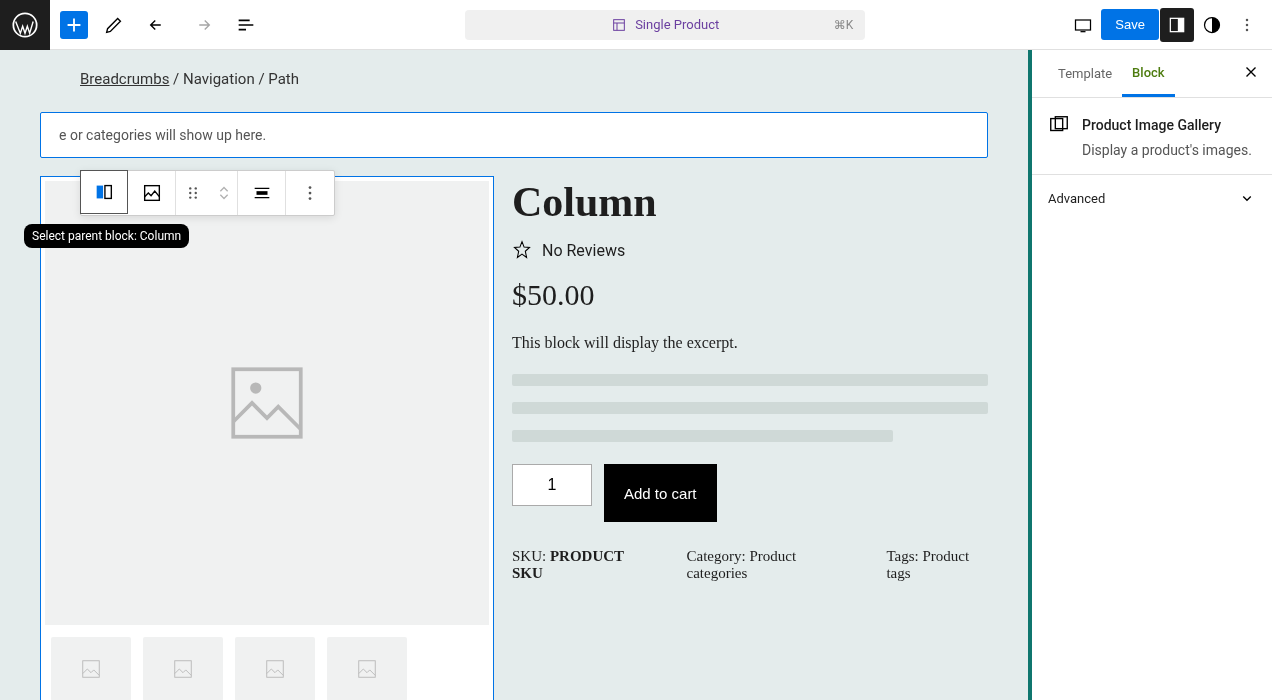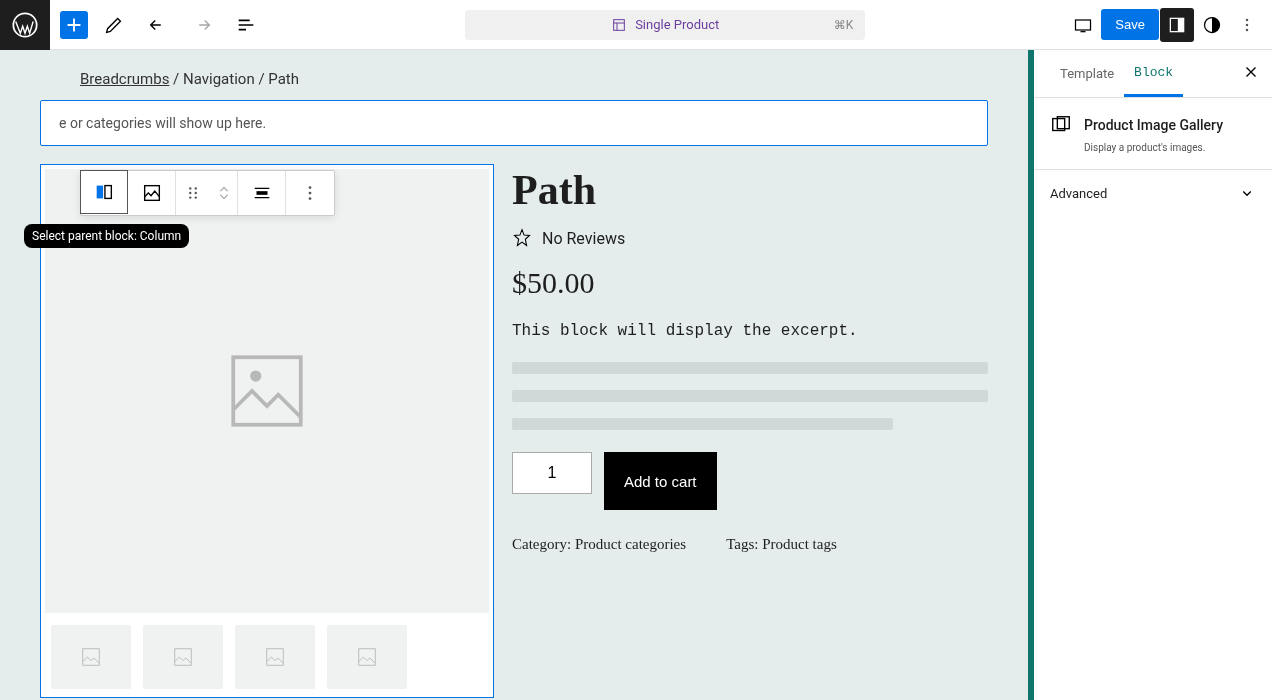--- a/index.html
+++ b/index.html
@@ -23,39 +23,39 @@
 
 .topbar-right { display: flex; align-items: center; gap: 1px; }
 .save-btn { background: #0073e6; color: #fff; border: none; padding: 8px 14px; border-radius: 3px; font-size: 13px; cursor: pointer; }
 .sq-btn { width: 34px; height: 34px; display: flex; align-items: center; justify-content: center; border: none; background: transparent; cursor: pointer; border-radius: 3px; }
 .sq-btn.dark { background: #1e1e1e; color: #fff; }
 .sq-btn svg { width: 20px; height: 20px; }
 
 
 .main { flex: 1; display: flex; overflow: hidden; }
 .canvas { flex: 1; background: #e4ecec; padding: 20px 40px; overflow: hidden; position: relative; }
-.breadcrumbs { font-size: 15px; color: #333; margin-bottom: 12px; padding-left: 40px; }
+.breadcrumbs { font-size: 15px; color: #333; margin-bottom: 24px; padding-left: 40px; }
 .breadcrumbs .bc-first { text-decoration: underline; }
 
 .notice-block { border: 1.5px solid #0073e6; background: #fff; border-radius: 2px; padding: 14px 18px; font-size: 14px; color: #555; margin-bottom: 18px; }
 
 .columns { display: flex; gap: 18px; }
 .img-col { width: 454px; border: 1.5px solid #0073e6; background: #fff; position: relative; }
 .img-main { height: 444px; background: #f0f1f1; display: flex; align-items: center; justify-content: center; margin: 4px; }
 .img-main svg { width: 90px; height: 90px; color: #b8b8b8; }
 .thumbs { display: flex; gap: 12px; padding: 8px 10px; }
 .thumb { width: 80px; height: 64px; background: #f0f1f1; display: flex; align-items: center; justify-content: center; border-radius: 2px; }
 .thumb svg { width: 22px; height: 22px; color: #b8b8b8; }
 
 .details-col { flex: 1; padding-top: 2px; }
 .ptitle { font-size: 42px; font-weight: 700; font-family: Georgia, serif; margin-bottom: 14px; }
 .reviews { display: flex; align-items: center; gap: 10px; font-size: 16px; margin-bottom: 18px; }
 .reviews svg { width: 20px; height: 20px; }
 .price { font-size: 30px; font-family: Georgia, serif; margin-bottom: 22px; }
-.excerpt { font-size: 16px; margin-bottom: 22px; font-family: Liberation Mono, monospace; }
+.excerpt { font-size: 16px; margin-bottom: 22px; font-family: Liberation Serif, serif; }
 .skel { display: flex; flex-direction: column; gap: 16px; margin-bottom: 22px; }
 .skel-line { height: 12px; background: #cfd9d7; border-radius: 2px; }
 .skel-line.short { width: 80%; }
 .cart-row { display: flex; gap: 12px; margin-bottom: 26px; }
 .qty { width: 80px; height: 42px; border: 1px solid #aaa; background: #fff; text-align: center; font-size: 16px; }
 .addcart { background: #000; color: #fff; border: none; padding: 0 20px; height: 58px; font-size: 15px; cursor: pointer; }
 .meta { display: flex; gap: 40px; font-size: 15px; font-family: Georgia, serif; }
 .meta .sku-val { font-weight: 700; }
 
 
@@ -64,30 +64,30 @@
 .tb-cell:first-child { border: 1px solid #555; margin: -1px 0 -1px -1px; }
 .tb-cell:last-child { border-right: none; }
 .tb-cell svg { width: 22px; height: 22px; }
 .tb-cell.noborder { border-right: none; width: 34px; }
 .tb-cell.colicon svg rect.left { fill: #0073e6; }
 
 
 .tooltip { position: absolute; top: 174px; left: 24px; background: #000; color: #fff; font-size: 12px; padding: 5px 8px; border-radius: 8px; }
 
 
-.sidebar { width: 244px; border-left: 6px solid #0f766e; background: #fff; display: flex; flex-direction: column; }
+.sidebar { width: 244px; border-left: 4px solid #0f766e; background: #fff; display: flex; flex-direction: column; }
 .side-tabs { display: flex; align-items: center; border-bottom: 1px solid #e0e0e0; height: 48px; padding: 0 16px; position: relative; }
 .tab { padding: 0 10px; height: 100%; display: flex; align-items: center; cursor: pointer; font-size: 13px; color: #666; }
-.tab.active { color: #0f766e; border-bottom: 3px solid #0073e6; font-weight: 500; font-family: Liberation Mono, monospace; }
+.tab.active { color: #4d7c0f; border-bottom: 3px solid #0073e6; font-weight: 500; }
 .tab-close { position: absolute; right: 12px; cursor: pointer; }
 .tab-close svg { width: 18px; height: 18px; }
 .side-block { padding: 16px; border-bottom: 1px solid #e0e0e0; }
 .side-block .hdr { display: flex; align-items: center; gap: 12px; font-weight: 500; font-size: 14px; margin-bottom: 6px; }
 .side-block .hdr svg { width: 22px; height: 22px; }
-.side-block .desc { font-size: 10px; color: #555; padding-left: 34px; }
+.side-block .desc { font-size: 14px; color: #555; padding-left: 34px; }
 .adv-row { padding: 14px 16px; display: flex; justify-content: space-between; align-items: center; cursor: pointer; font-size: 13px; }
 .adv-row svg { width: 18px; height: 18px; }
 </style>
 </head>
 <body>
 
 <div class="app">
   <div class="topbar">
     <div class="wp-logo">
       <svg viewBox="0 0 24 24" fill="none">
@@ -200,39 +200,40 @@
             <div class="thumb">
                 <svg viewBox="0 0 24 24">
                   <rect x="3" y="3" width="18" height="18" stroke="currentColor" fill="none"></rect>
                   <path d="M3 17l5-5 4 4 3-3 6 6" stroke="currentColor" fill="none"></path>
                 </svg>
               </div>
           </div>
         </div>
 
         <div class="details-col">
-          <h1 class="ptitle">Path</h1>
+          <h1 class="ptitle">Column</h1>
           <div class="reviews">
             <svg viewBox="0 0 24 24">
                 <path d="M12 2l2.5 6.5L21 9l-5 4.5L17.5 21 12 17l-5.5 4L8 13.5 3 9l6.5-.5L12 2z" stroke="#000" stroke-width="1.3" fill="none"></path>
               </svg>
             <span>No Reviews</span>
           </div>
           <div class="price">$50.00</div>
           <div class="excerpt">This block will display the excerpt.</div>
           <div class="skel">
             <div class="skel-line"></div>
             <div class="skel-line"></div>
             <div class="skel-line short"></div>
           </div>
           <div class="cart-row">
             <input class="qty" value="1" style="">
             <button class="addcart">Add to cart</button>
           </div>
           <div class="meta">
+            <div><span>SKU: </span><span class="sku-val">PRODUCT SKU</span></div>
             <div><span>Category: </span><span>Product categories</span></div>
             <div><span>Tags: </span><span>Product tags</span></div>
           </div>
         </div>
       </div>
 
       <div class="float-tb">
         <div class="tb-cell colicon">
           <svg viewBox="0 0 24 24">
               <rect x="4" y="5" width="7" height="14" class="left"></rect>

